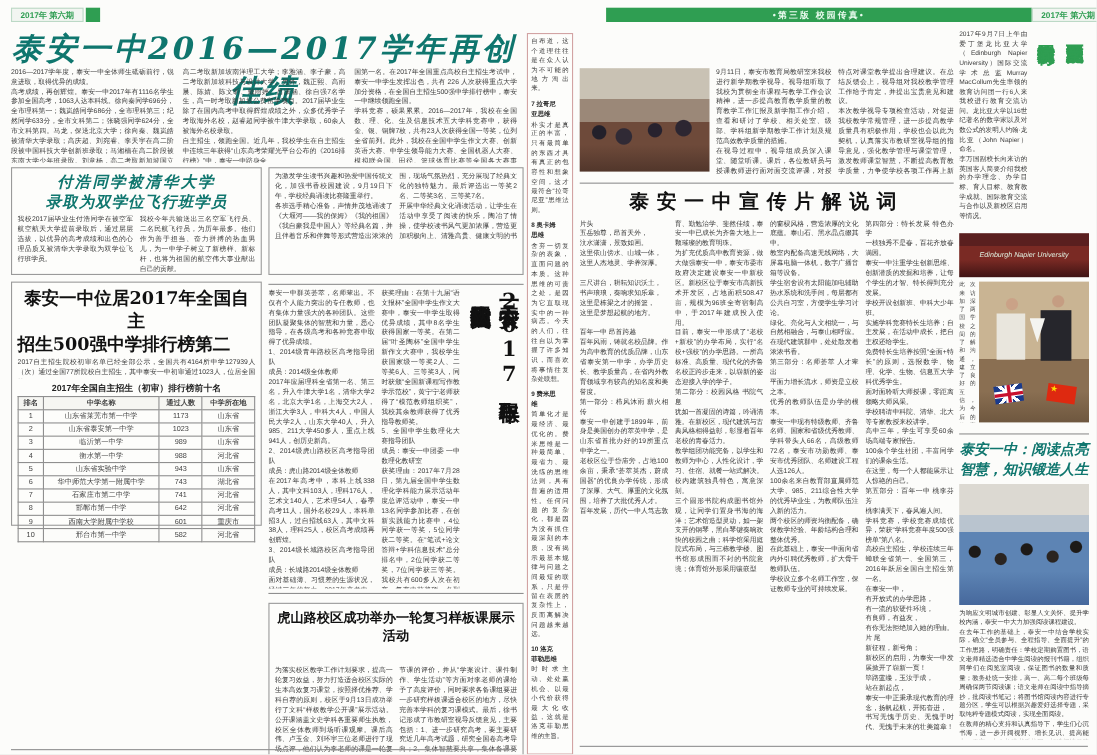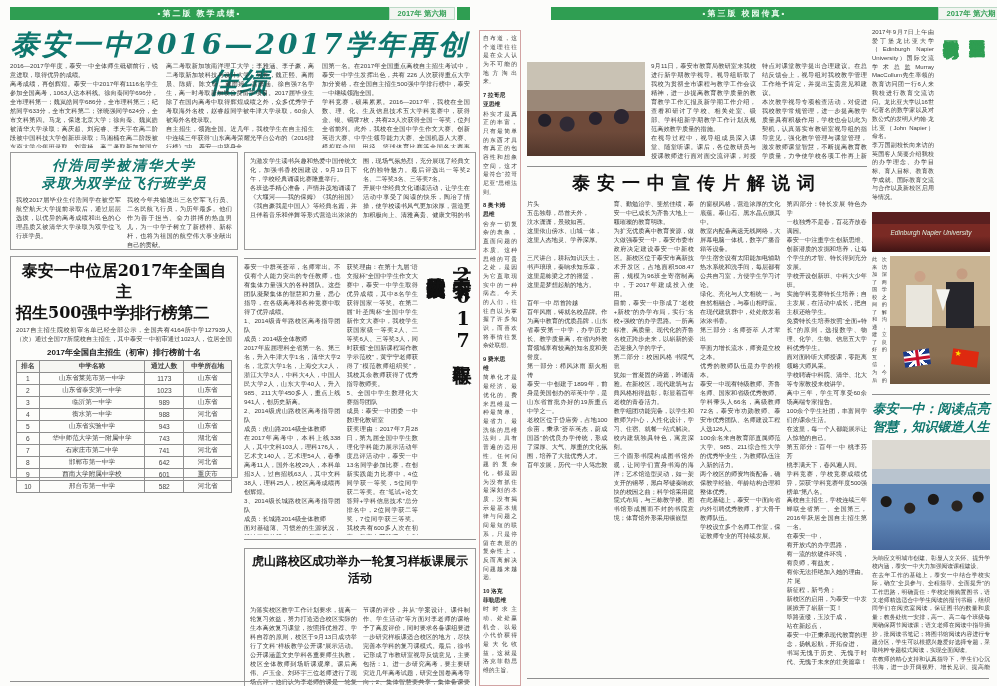--- a/index.html
+++ b/index.html
@@ -74,21 +74,20 @@
   #sidebar .si-body{text-align:justify;white-space:pre-line;color:#3a3a3a;}
   .rule{position:absolute;background:#8f8f8f;}
 </style>
 </head>
 <body>
 
 <div id="root">
 
   <div class="page" style="left:0;width:476px;">
     <div class="banner" style="left:10px;top:7px;width:460px;">
-      <div class="bar">•第二版 教学成绩•</div>
       <div class="issue">2017年 第六期</div>
       <div class="endblock"></div>
     </div>
 
     <div class="brush" style="position:absolute;left:10px;top:26px;width:460px;text-align:center;font-size:28px;letter-spacing:3px;">泰安一中2016—2017学年再创佳绩</div>
 
     <div class="cols" style="position:absolute;left:10px;top:62px;width:460px;height:86px;gap:8px;">
       <div class="txt">2016—2017学年度，泰安一中全体师生砥砺前行，锐意进取，取得优异的成绩。
 高考成绩，再创辉煌。泰安一中2017年有1116名学生参加全国高考，1063人达本科线。徐向秦同学696分，全市理科第一；魏岚皓同学686分，全市理科第三；纪然同学633分，全市文科第二；张晓强同学624分，全市文科第四。马龙，保送北京大学；徐向秦、魏岚皓被清华大学录取；高庆超、刘宛睿、李天宇在高二阶段被中国科技大学创新班录取；马湘楠在高二阶段被东南大学少年班录取。刘意杨，高二考取新加坡国立大学；尹忱昊、</div>
       <div class="txt">高二考取新加坡南洋理工大学；李雅涵、李子豪，高二考取新加坡科技与设计大学。另外，魏正熙、高雨晨、陈婧、陈文昕、戴雨婷、吕潇涵、徐自强7名学生，高一时考取新加坡公费留学项目。2017届毕业生除了在国内高考中取得辉煌成绩之外，众多优秀学子考取海外名校，赵睿超同学被牛津大学录取，60余人被海外名校录取。

